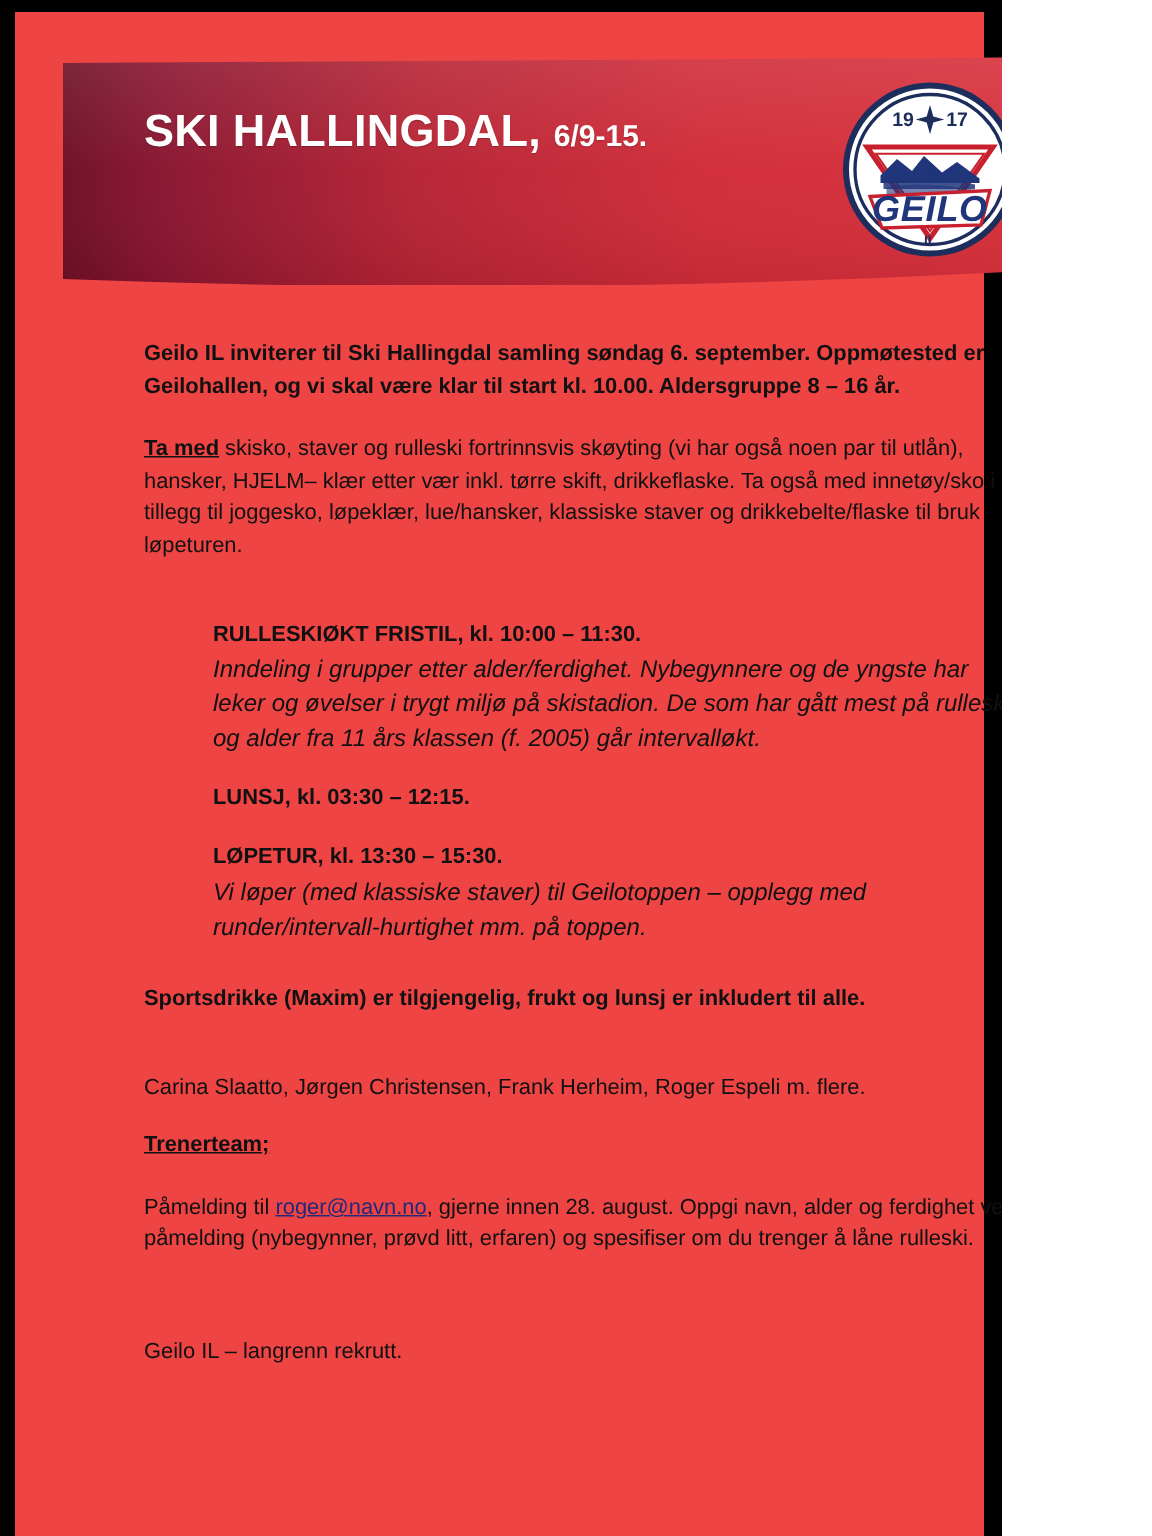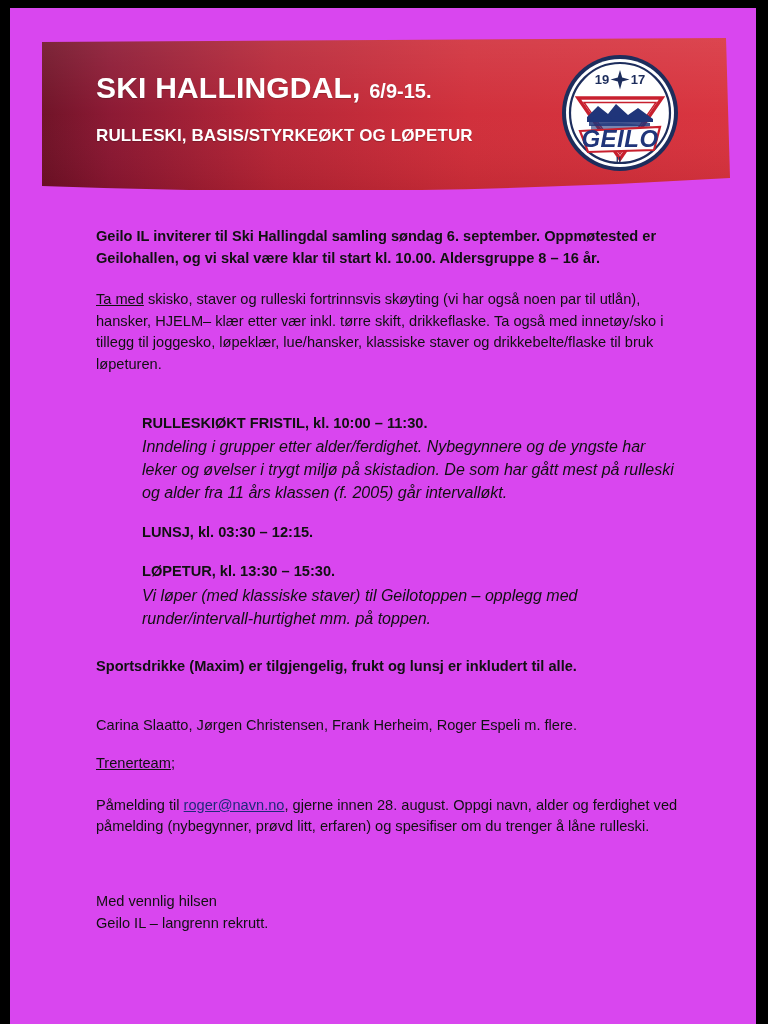--- a/index.html
+++ b/index.html
@@ -2,23 +2,23 @@
 <html><head>
 <meta charset="utf-8">
 <style>
   html, body {
     margin: 0;
     padding: 0;
     background: #ffffff;
   }
   .page {
     position: relative;
-    width: 768px;
+    width: 668px;
     height: 1024px;
-    background: #d946ef;
+    background: #ef4444;
     overflow: hidden;
     font-family: "Liberation Sans", sans-serif;
   }
   
   .border-top {
     position: absolute; top: 0; left: 0; width: 768px; height: 8px;
     background: #000000;
   }
   .border-left {
     position: absolute; top: 0; left: 0; width: 10px; height: 1024px;
@@ -86,21 +86,21 @@
     top: 226px;
     width: 586px;
     font-family: "Liberation Sans", sans-serif;
     color: #111111;
     font-size: 14.6px;
     line-height: 1.48;
   }
   .p { margin: 0 0 17px 0; }
   .p.tight { margin-bottom: 0; }
   .b { font-weight: bold; }
-  .u { text-decoration: underline; }
+  .u { text-decoration: underline; font-weight: bold; }
   .lead { font-weight: bold; margin-bottom: 20px; }
 
   .sched {
     margin: 0 0 0 46px;
     width: 540px;
   }
   .sched-block { margin-bottom: 18px; }
   .sched-block:last-child { margin-bottom: 0; }
   .sched-head {
     font-weight: bold;
@@ -151,21 +151,20 @@
       </defs>
       <path d="M0,4 L684,0 L688,140 Q344,161 0,148 Z" fill="url(#bannerGrad)"></path>
       <path d="M0,4 L684,0 L688,140 Q344,161 0,148 Z" fill="url(#bannerSheen)"></path>
     </svg>
 
     <div class="banner-text">
       <div class="banner-title">
         <span>SKI HALLINGDAL,</span>
         <span class="date">6/9-15.</span>
       </div>
-      <div class="banner-subtitle">RULLESKI, BASIS/STYRKEØKT OG LØPETUR</div>
     </div>
 
     <svg class="logo" viewBox="0 0 124 124">
       <circle cx="62" cy="62" r="58" fill="#1d2d5c"></circle>
       <circle cx="62" cy="62" r="54" fill="#ffffff"></circle>
       <circle cx="62" cy="62" r="50" fill="none" stroke="#1d2d5c" stroke-width="2.2"></circle>
 
       <text x="44" y="33" font-family="'Liberation Sans', sans-serif" font-size="13" font-weight="bold" fill="#1d2d5c" text-anchor="middle">19</text>
       <text x="80" y="33" font-family="'Liberation Sans', sans-serif" font-size="13" font-weight="bold" fill="#1d2d5c" text-anchor="middle">17</text>
       <g fill="#1d2d5c">
@@ -230,17 +229,16 @@
     </p>
 
     <div class="spacer-20"></div>
 
     <p class="p">
       <span>Påmelding til </span><a class="maillink" href="#">roger@navn.no</a><span>, gjerne innen 28. august. Oppgi navn, alder og ferdighet ved påmelding (nybegynner, prøvd litt, erfaren) og spesifiser om du trenger å låne rulleski.</span>
     </p>
 
     <div class="spacer-36"></div>
 
-    <p class="p tight sig-line">Med vennlig hilsen</p>
     <p class="p sig-line">Geilo IL – langrenn rekrutt.</p>
 
   </div>
 </div>
 
 </body></html>

